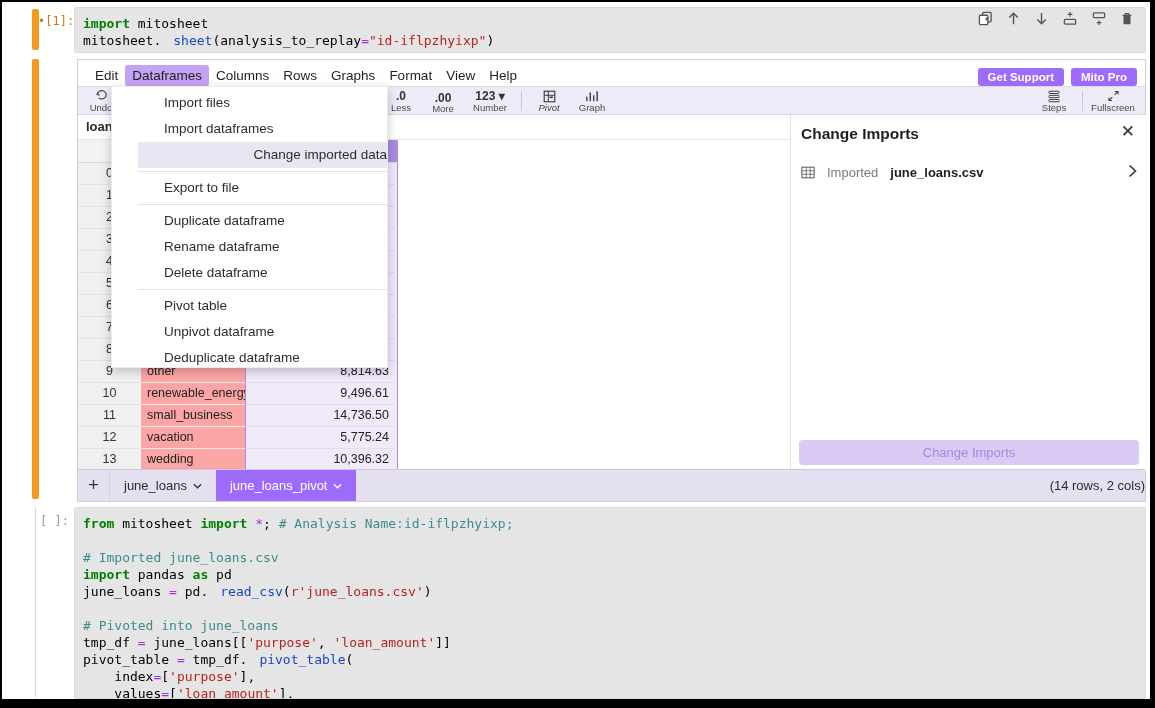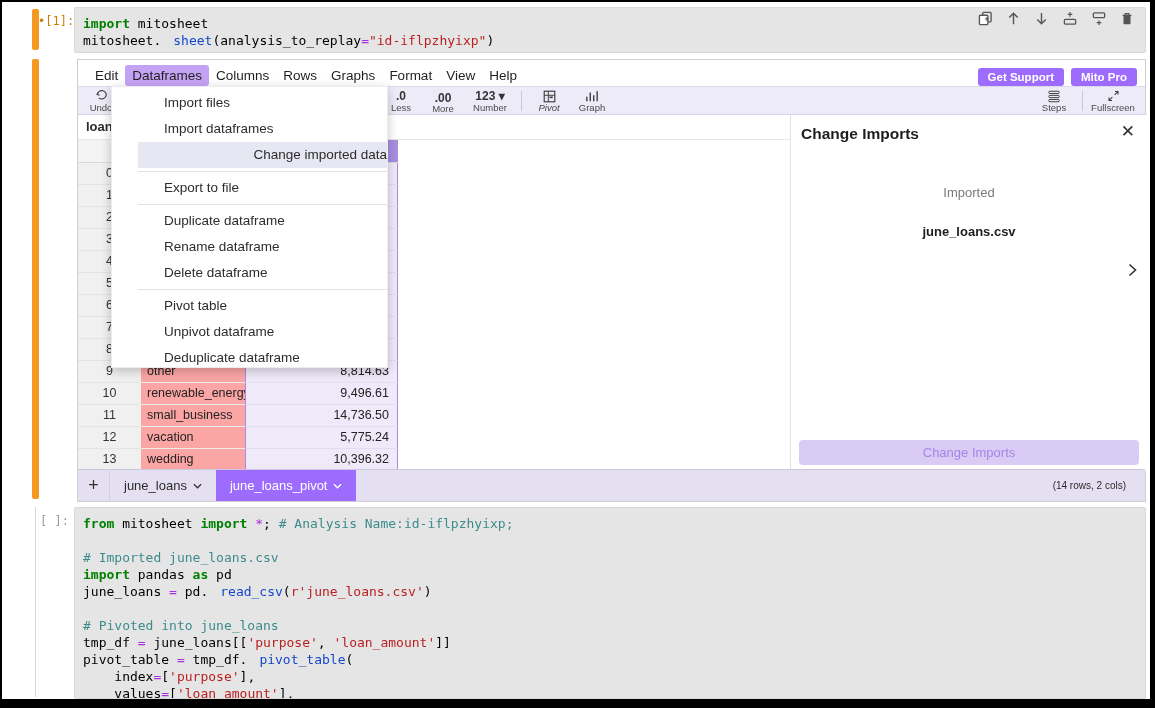--- a/index.html
+++ b/index.html
@@ -54,32 +54,32 @@
   
   .dropdown { position:absolute; left:33px; top:26px; width:277px; height:282px; background:#fff; box-shadow:0 3px 10px rgba(0,0,0,0.22); border:1px solid #ececec; z-index:30; padding-top:3px;padding-left:26px; }
   .ditem { height:26px; line-height:26px; padding-left:26px; font-size:13.5px; color:#2d2d2d; white-space:nowrap; }
   .ditem.hl { background:#e6e7f2;text-align:right; }
   .ddiv { height:1px; background:#e2e2e2; margin:3px 0; }
 
   
   .taskpane { position:absolute; left:713px; top:55px; width:356px; height:356px; background:#fff; }
   .tp-title { position:absolute; left:10px; top:10px; font-size:15.5px; font-weight:bold; color:#1e1e1e; }
   .tp-close { position:absolute; right:12px; top:8px; font-size:17px; color:#333; line-height:18px; }
-  .tp-item { position:absolute; left:10px; top:46px; right:10px; height:22px; display:flex; align-items:center; gap:24px; font-size:13px;flex-direction:column; }
+  .tp-item { position:absolute; left:10px; top:46px; right:10px; height:22px; display:flex; align-items:center; gap:12px; font-size:13px; }
   .tp-item .pre { color:#7a7a7a; }
   .tp-item .file { color:#1e1e1e; font-weight:bold; }
   .tp-item .chev { margin-left:auto; }
   .tp-btn { position:absolute; left:8px; right:8px; bottom:6px; height:25px; background:#d9cbf4; border:none; border-radius:4px; color:#a387e6; font-size:13px; }
 
   
   .footer { position:absolute; left:0; bottom:0; right:0; height:32px; background:#e5e0f1; border-top:1px solid #ccc6de; display:flex; align-items:stretch; }
   .addtab { width:32px; display:flex; align-items:center; justify-content:center; font-size:18px; color:#333; border-right:1px solid #d6d0e6; }
   .sheettab { display:flex; align-items:center; gap:6px; padding:0 14px; font-size:13px; color:#2b2b2b; }
   .sheettab.active { background:#9d6cfe; color:#fff; }
-  .footer-status { margin-left:auto; display:flex; align-items:center; padding-right:19px; font-size:10px; color:#2b2b2b; }
+  .footer-status { margin-left:auto; display:flex; align-items:center; padding-right:0; font-size:13px; color:#2b2b2b; }
 
   .cell3line { position:absolute; left:33px; top:505px; width:1px; height:190px; background:#d8d8d8; }
 </style>
 </head>
 <body>
 
 <div class="page">
 
   <div class="cellbar" style="left:30px; top:7px; height:41px;"></div>
   <div class="prompt exec" style="left:36px; top:12px;">•[1]:</div>

